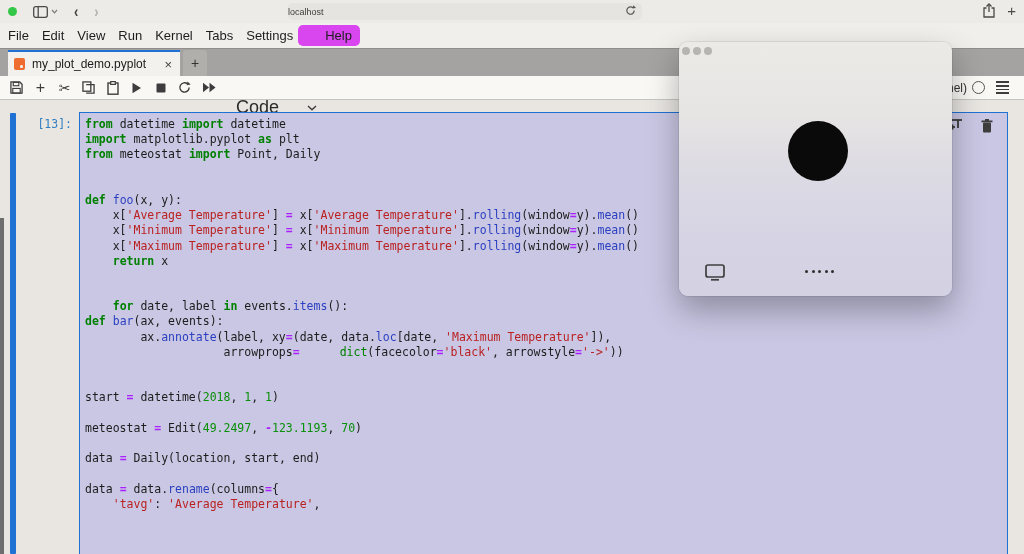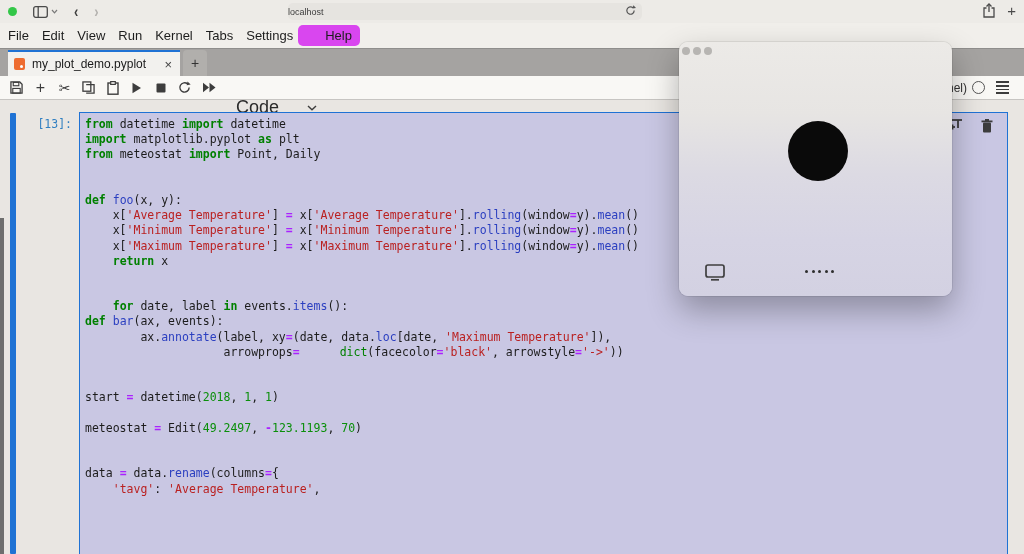--- a/index.html
+++ b/index.html
@@ -223,20 +223,21 @@
         <div class="code-line"><span class="t-p">    </span><span class="t-k">for</span><span class="t-p"> date, label </span><span class="t-k">in</span><span class="t-p"> events.</span><span class="t-f">items</span><span class="t-p">():</span></div>
         <div class="code-line"><span class="t-k">def</span><span class="t-p"> </span><span class="t-f">bar</span><span class="t-p">(ax, events):</span></div>
         <div class="code-line"><span class="t-p">        ax.</span><span class="t-f">annotate</span><span class="t-p">(label, xy</span><span class="t-o">=</span><span class="t-p">(date, data.</span><span class="t-f">loc</span><span class="t-p">[date, </span><span class="t-s">'Maximum Temperature'</span><span class="t-p">]),</span></div>
         <div class="code-line"><span class="t-p">                    arrowprops</span><span class="t-o">=</span><span class="t-b">dict</span><span class="t-p">(facecolor</span><span class="t-o">=</span><span class="t-s">'black'</span><span class="t-p">, arrowstyle</span><span class="t-o">=</span><span class="t-s">'-&gt;'</span><span class="t-p">))</span></div>
         <div class="code-line">&nbsp;</div>
         <div class="code-line">&nbsp;</div>
         <div class="code-line"><span class="t-p">start </span><span class="t-o">=</span><span class="t-p"> datetime(</span><span class="t-n">2018</span><span class="t-p">, </span><span class="t-n">1</span><span class="t-p">, </span><span class="t-n">1</span><span class="t-p">)</span></div>
         <div class="code-line">&nbsp;</div>
         <div class="code-line"><span class="t-p">meteostat </span><span class="t-o">=</span><span class="t-p"> Edit(</span><span class="t-n">49.2497</span><span class="t-p">, </span><span class="t-o">-</span><span class="t-n">123.1193</span><span class="t-p">, </span><span class="t-n">70</span><span class="t-p">)</span></div>
         <div class="code-line">&nbsp;</div>
+        <div class="code-line"><span class="t-p">data </span><span class="t-o">=</span><span class="t-p"> Daily(location, start, end)</span></div>
         <div class="code-line">&nbsp;</div>
         <div class="code-line"><span class="t-p">data </span><span class="t-o">=</span><span class="t-p"> data.</span><span class="t-f">rename</span><span class="t-p">(columns</span><span class="t-o">=</span><span class="t-p">{</span></div>
         <div class="code-line"><span class="t-p">    </span><span class="t-s">'tavg'</span><span class="t-p">: </span><span class="t-s">'Average Temperature'</span><span class="t-p">,</span></div>
       </div>
     <div class="cell-tools">
       <span>
         <svg width="14" height="15" viewBox="0 0 14 15">
             <line x1="1" y1="2" x2="13" y2="2" stroke="#3d3d3d" stroke-width="1.8"></line>
             <line x1="9" y1="2" x2="9" y2="10" stroke="#3d3d3d" stroke-width="1.8"></line>
             <line x1="1" y1="9" x2="6" y2="9" stroke="#3d3d3d" stroke-width="1.8"></line>

